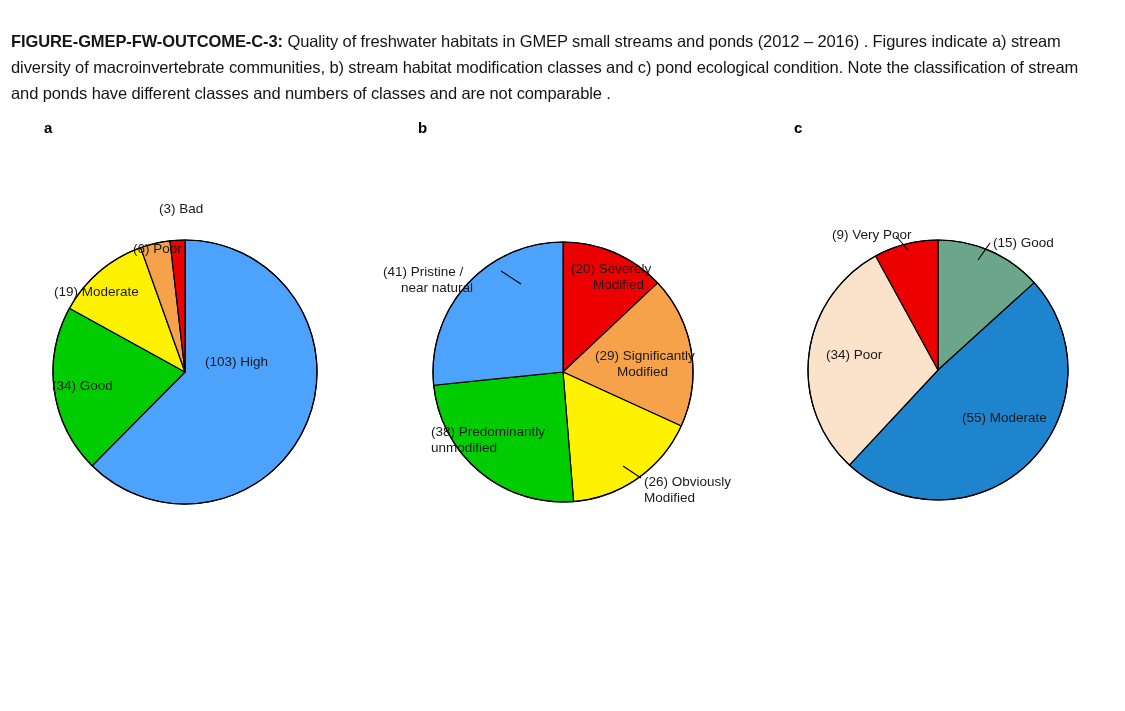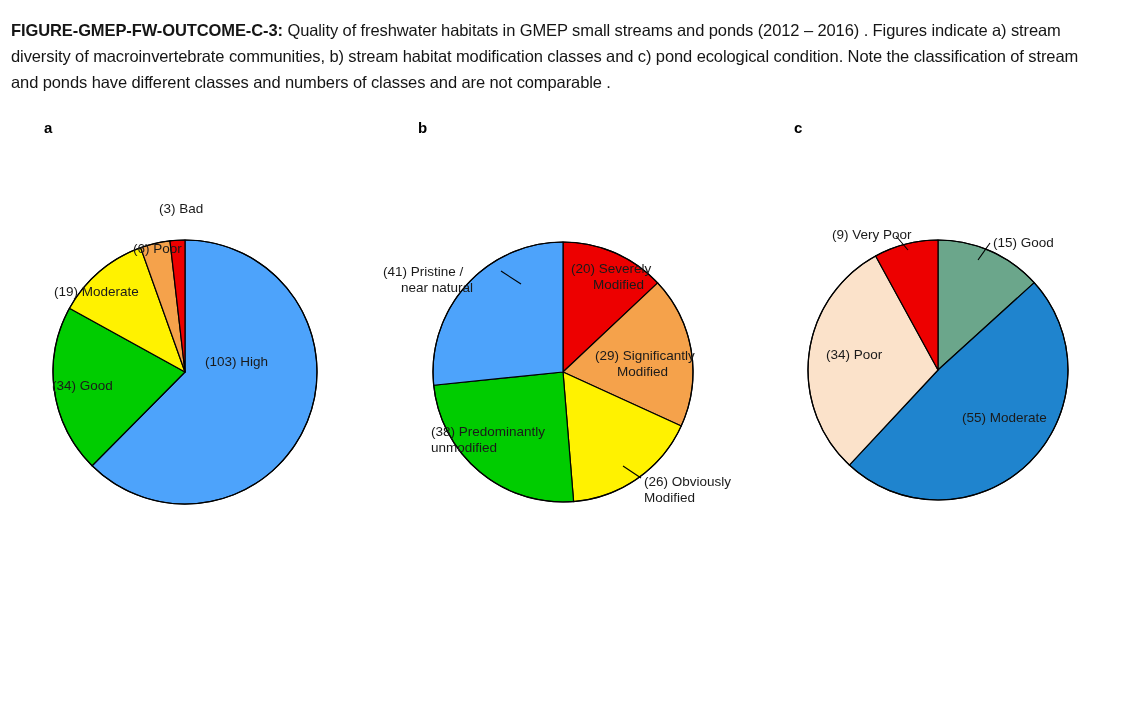--- a/index.html
+++ b/index.html
@@ -13,21 +13,21 @@
     position: relative;
     overflow: hidden;
     font-family: "Liberation Sans", sans-serif;
     color: #000000;
   }
 
   
   #caption {
     position: absolute;
     left: 11px;
-    top: 17px;
+    top: 28px;
     width: 1075px;
     font-size: 16.5px;
     line-height: 26px;
     color: #151515;
     letter-spacing: -0.1px;
   }
   #caption .fig-id {
     font-weight: bold;
   }
 

